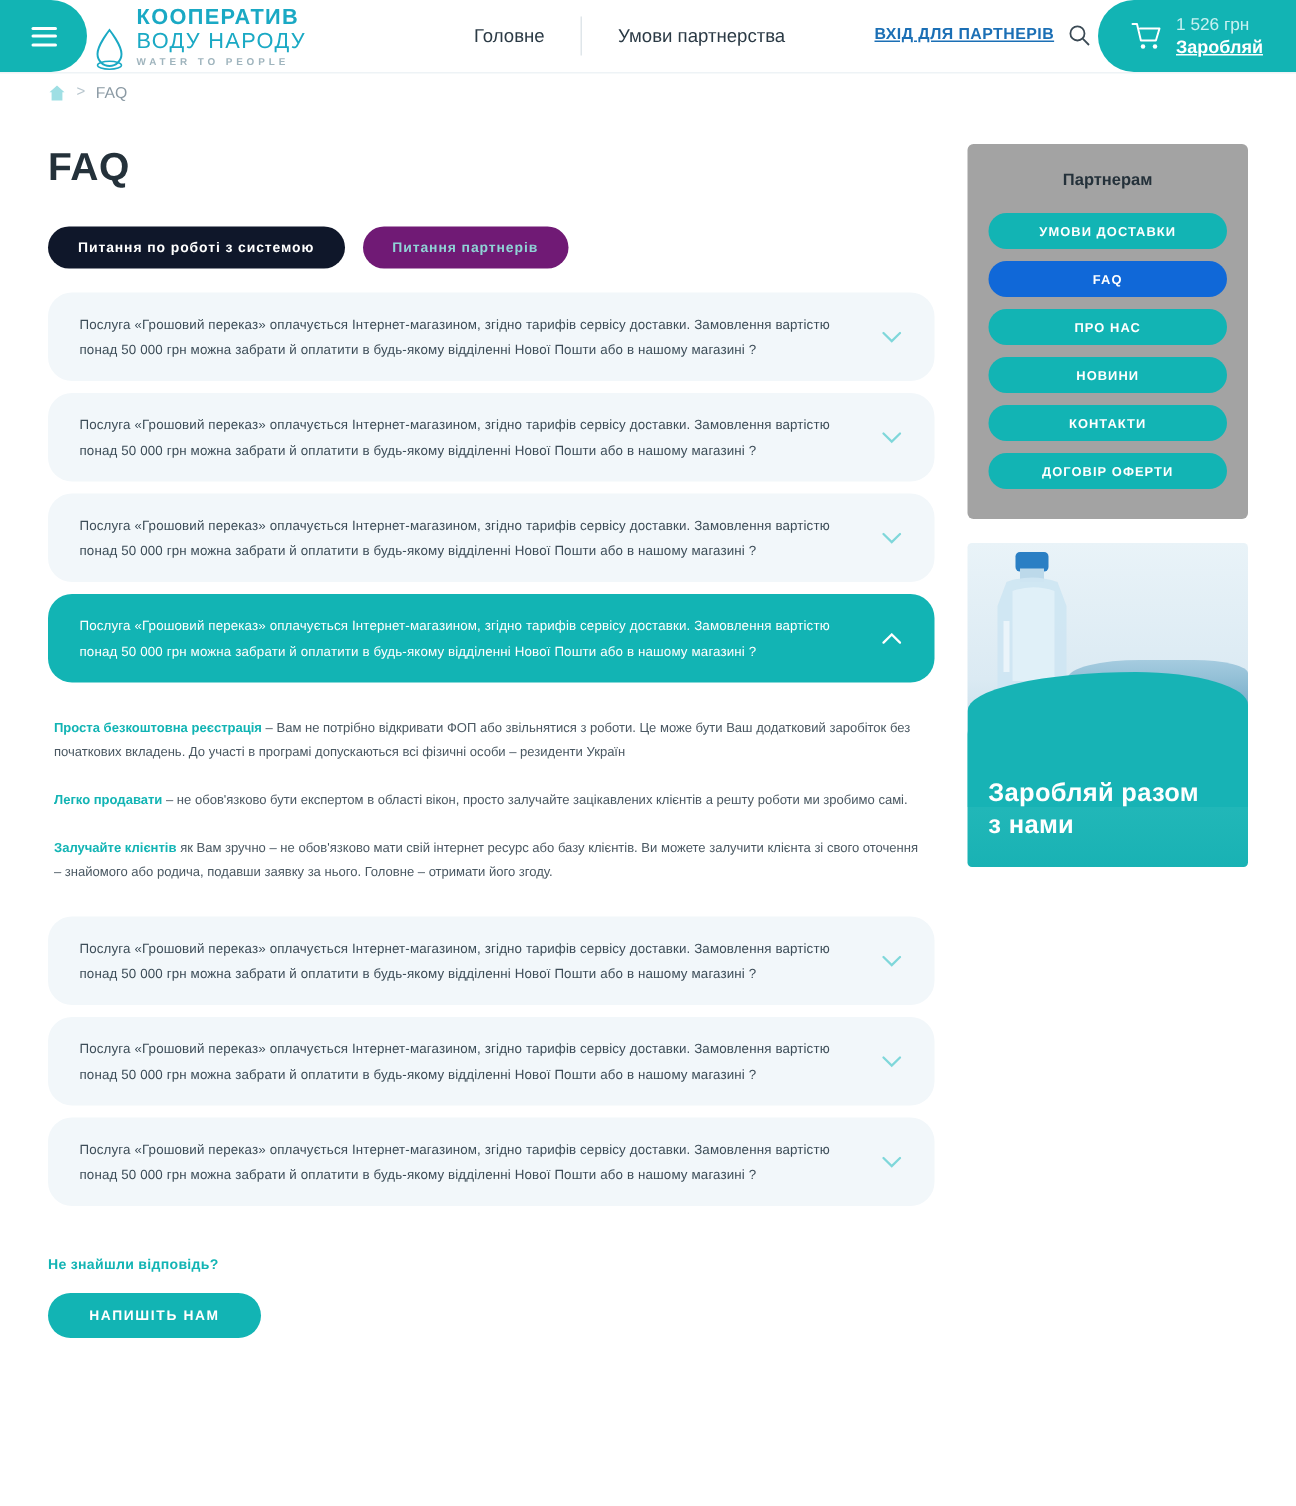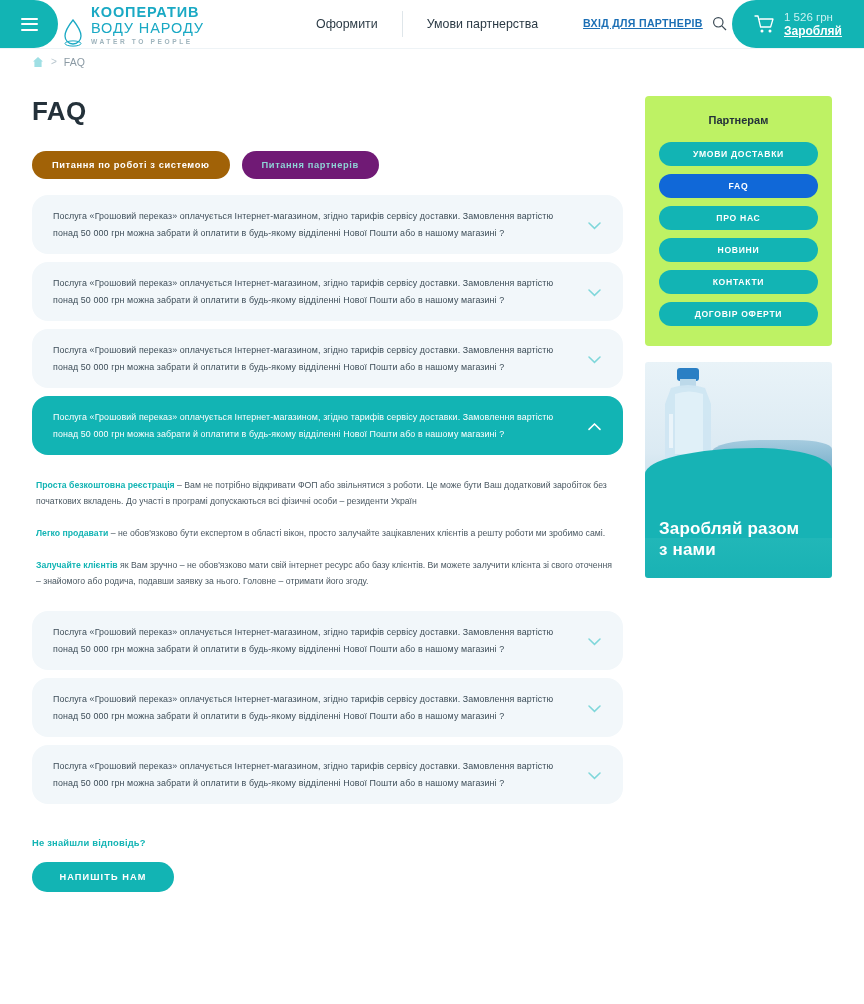--- a/index.html
+++ b/index.html
@@ -96,21 +96,21 @@
     font-size: 26px; font-weight: 700; color: #24313a; letter-spacing: .4px;
     margin-bottom: 24px;
   }
 
   .tabs { display: flex; gap: 12px; margin-bottom: 16px; }
   .tab {
     height: 28px; border-radius: 16px; display: flex; align-items: center; justify-content: center;
     padding: 0 20px; font-size: 9.3px; font-weight: 700; letter-spacing: .6px; cursor: pointer;
     border: none;
   }
-  .tab.active { background: #a16207; color: #fff; }
+  .tab.active { background: #0f172a; color: #fff; }
   .tab.inactive { background: #701a75; color: #8fd3d6; }
 
   .faq-list { display: flex; flex-direction: column; gap: 8px; }
   .faq-item {
     background: #f2f7fa; border-radius: 16px;
     padding: 13px 52px 13px 21px;
     position: relative; cursor: pointer; min-height: 44px;
   }
   .faq-item.open { background: #12b4b4; }
   .faq-q {
@@ -130,21 +130,21 @@
 
   .no-answer { margin-top: 33px; }
   .no-answer-title { font-size: 9.4px; font-weight: 700; color: #12b4b4; letter-spacing: .2px; }
   .write-btn {
     margin-top: 14px; width: 142px; height: 30px; border: none; border-radius: 16px;
     background: #12b4b4; color: #fff; font-size: 9.2px; font-weight: 700; letter-spacing: 1.1px;
     cursor: pointer; font-family: "Liberation Sans", sans-serif;
   }
 
   
-  .side-box { background: #bef264; border-radius: 4px; padding: 18px 14px 20px 14px; }
+  .side-box { background: #a3a3a3; border-radius: 4px; padding: 18px 14px 20px 14px; }
   .side-title { text-align: center; font-size: 11px; font-weight: 700; color: #24313a; margin-bottom: 16px; }
   .side-menu { display: flex; flex-direction: column; gap: 8px; }
   .side-btn {
     height: 24px; border-radius: 14px; background: #12b4b4; color: #fff;
     display: flex; align-items: center; justify-content: center;
     font-size: 8.6px; font-weight: 700; letter-spacing: .7px; cursor: pointer; border: none;
     font-family: "Liberation Sans", sans-serif;
   }
   .side-btn.current { background: #1068d8; }
 
@@ -191,21 +191,21 @@
       <ellipse cx="11" cy="25.5" rx="8" ry="2.6" fill="none" stroke="#1aa9c4" stroke-width="1"></ellipse>
     </svg>
     <div class="logo-text">
       <div class="l1">КООПЕРАТИВ</div>
       <div class="l2">ВОДУ НАРОДУ</div>
       <div class="l3">WATER TO PEOPLE</div>
     </div>
   </div>
 
   <div class="nav">
-    <a>Оформити</a>
+    <a>Головне</a>
     <span class="divider"></span>
     <a>Умови партнерства</a>
   </div>
 
   <div class="partner-login">ВХІД ДЛЯ ПАРТНЕРІВ</div>
 
   <div class="search-icon">
     <svg width="15" height="15" viewBox="0 0 15 15">
       <circle cx="6.3" cy="6.3" r="4.7" fill="none" stroke="#3b4a55" stroke-width="1.2"></circle>
       <line x1="9.8" y1="9.8" x2="14" y2="14" stroke="#3b4a55" stroke-width="1.2"></line>

